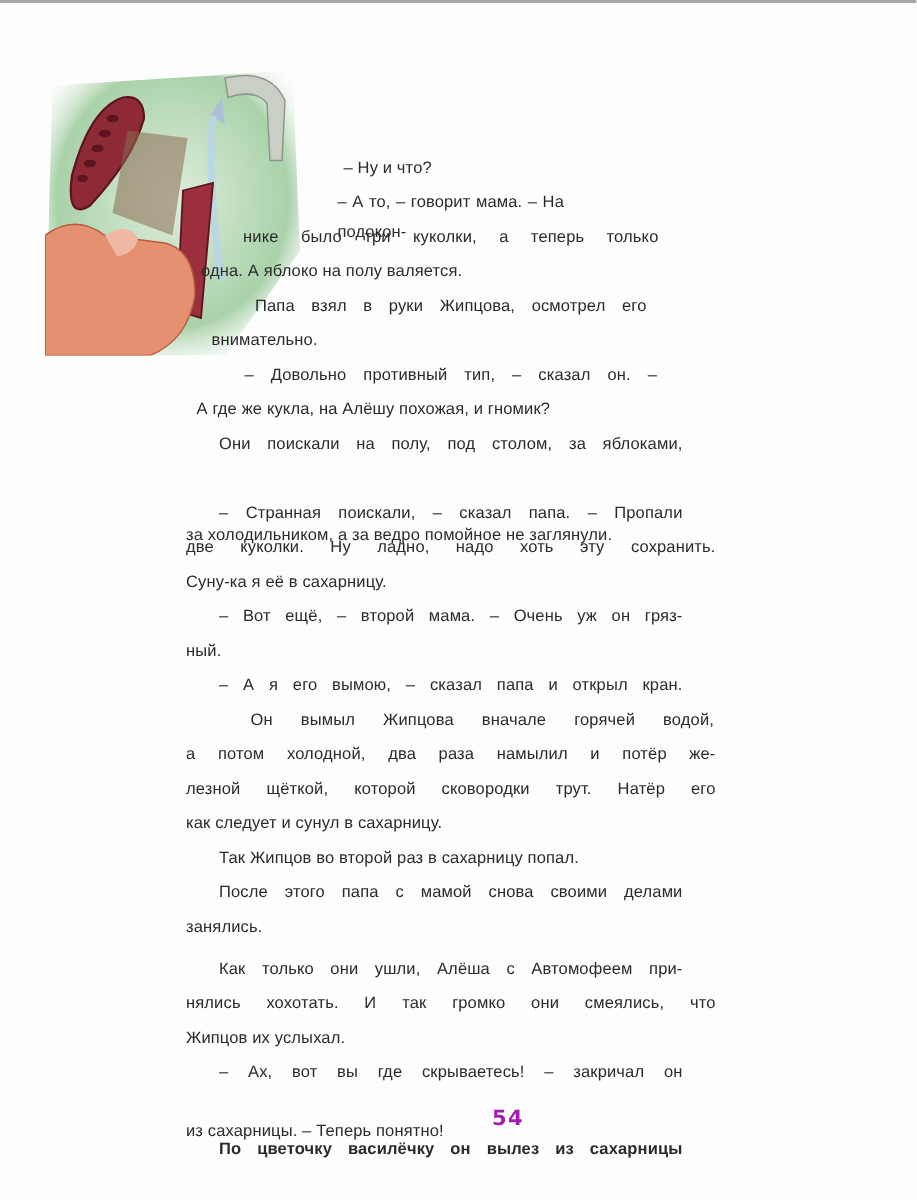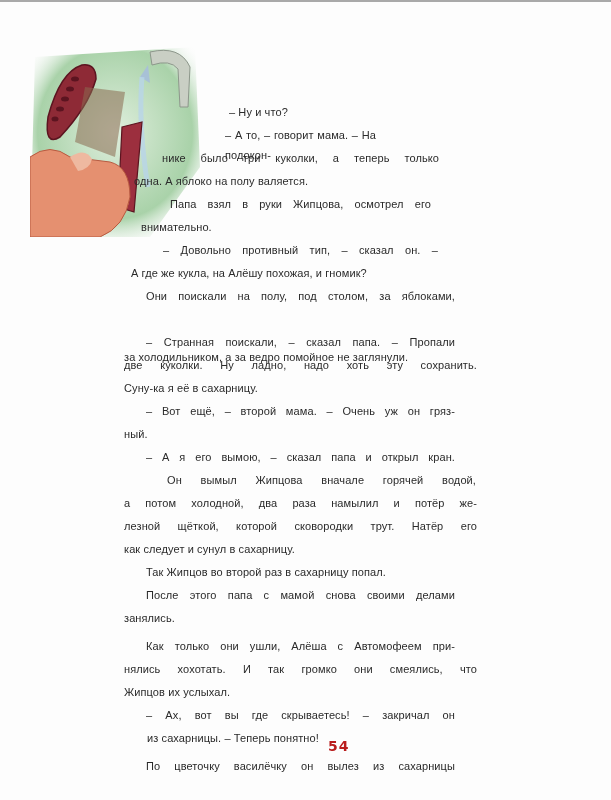--- a/index.html
+++ b/index.html
@@ -21,21 +21,21 @@
     position: absolute;
     font-size: 11px;
     line-height: 20px;
     white-space: nowrap;
     letter-spacing: 0.1px;
   }
   .just { text-align: justify; text-align-last: justify; }
   .page-num {
     position: absolute; left: 328px; top: 738px;
     font-family: "DejaVu Sans", sans-serif;
-    font-weight: bold; font-size: 14px; color: #b91c1c; letter-spacing: 1px;
+    font-weight: bold; font-size: 14px; color: #a21caf; letter-spacing: 1px;
   }
 </style>
 </head>
 <body>
 
 <div class="top-border"></div>
 
 <svg class="illustration" viewBox="0 0 175 190">
   <defs>
     <radialGradient id="bg" cx="50%" cy="45%" r="65%">
@@ -83,18 +83,18 @@
     <div class="line just" style="left: 124px; top: 493px; width: 353px; white-space: normal;">а потом холодной, два раза намылил и потёр же-</div>
     <div class="line just" style="left: 124px; top: 516px; width: 353px; white-space: normal;">лезной щёткой, которой сковородки трут. Натёр его</div>
     <div class="line" style="left: 124px; top: 539px;">как следует и сунул в сахарницу.</div>
     <div class="line" style="left: 146px; top: 562px;">Так Жипцов во второй раз в сахарницу попал.</div>
     <div class="line just" style="left: 146px; top: 585px; width: 309px; white-space: normal;">После этого папа с мамой снова своими делами</div>
     <div class="line" style="left: 124px; top: 608px;">занялись.</div>
     <div class="line just" style="left: 146px; top: 636px; width: 309px; white-space: normal;">Как только они ушли, Алёша с Автомофеем при-</div>
     <div class="line just" style="left: 124px; top: 659px; width: 353px; white-space: normal;">нялись хохотать. И так громко они смеялись, что</div>
     <div class="line" style="left: 124px; top: 682px; text-align: right;">Жипцов их услыхал.</div>
     <div class="line just" style="left: 146px; top: 705px; width: 309px; white-space: normal;">– Ах, вот вы где скрываетесь! – закричал он</div>
-    <div class="line" style="left: 124px; top: 728px; margin-left: 23px;">из сахарницы. – Теперь понятно!</div>
-    <div class="line just" style="left: 146px; top: 756px; width: 309px; white-space: normal;">По цветочку василёчку он вылез из сахарницы</div>
+    <div class="line" style="left: 124px; top: 744px;">из сахарницы. – Теперь понятно!</div>
+    <div class="line just" style="left: 146px; top: 756px; width: 309px; white-space: normal; font-weight: bold;">По цветочку василёчку он вылез из сахарницы</div>
     <div class="line" style="left: 124px; top: 779px; margin-top: 45px;">и подбежал к самому краю стола.</div>
   </div>
 
 <div class="page-num">54</div>
 
 </body></html>

